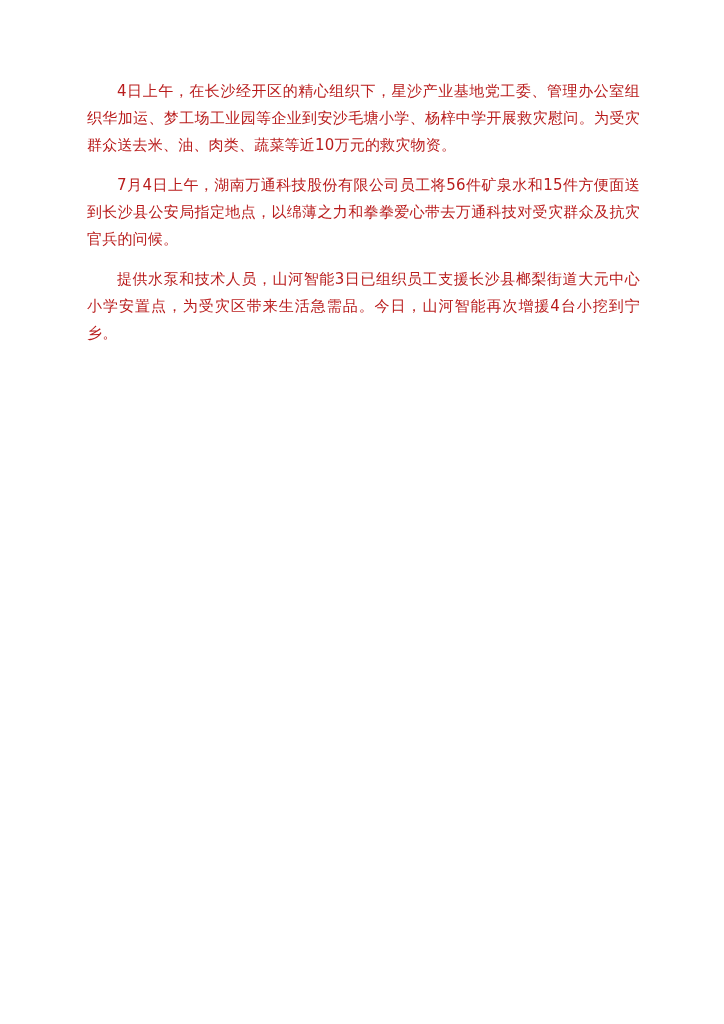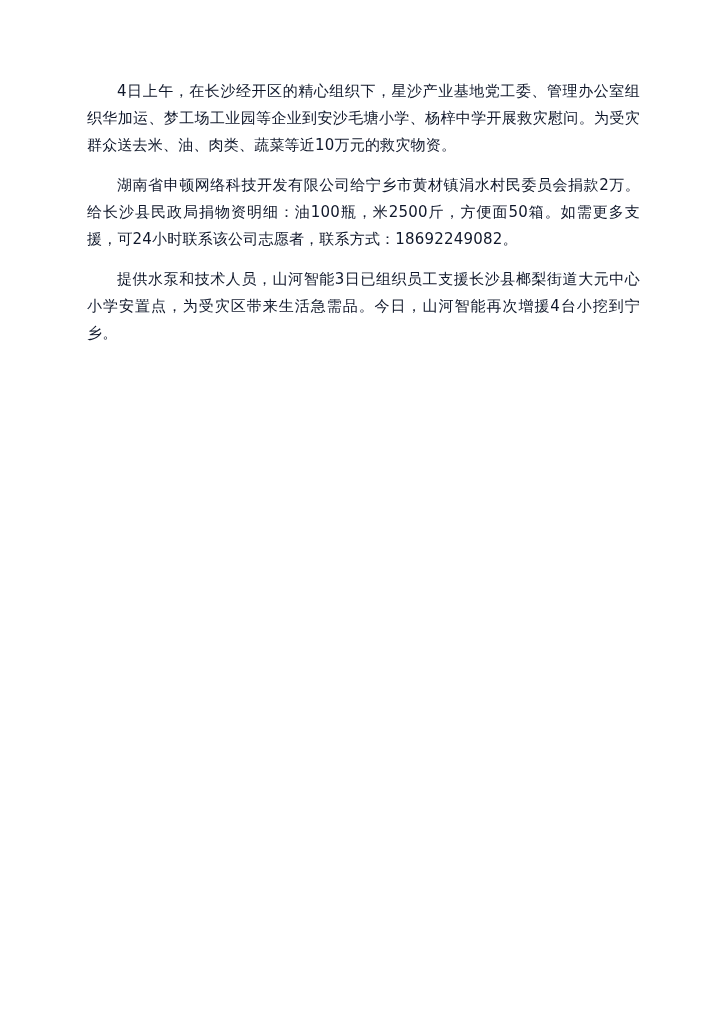--- a/index.html
+++ b/index.html
@@ -16,29 +16,29 @@
     font-family: "DejaVu Sans", "Liberation Sans", sans-serif;
   }
   .content {
     box-sizing: border-box;
     padding: 78px 84px 0 87px;
   }
   .para {
     margin: 0 0 13px 0;
     font-size: 15px;
     line-height: 27px;
-    color: #0f172a;
+    color: #b91c1c;
     text-align: justify;
     text-indent: 2em;
     letter-spacing: 0.2px;
     word-break: break-all;
   }
 </style>
 </head>
 <body>
 
 <div class="page">
   <div class="content">
     <p class="para">4日上午，在长沙经开区的精心组织下，星沙产业基地党工委、管理办公室组织华加运、梦工场工业园等企业到安沙毛塘小学、杨梓中学开展救灾慰问。为受灾群众送去米、油、肉类、蔬菜等近10万元的救灾物资。</p>
-    <p class="para">湖南省申顿网络科技开发有限公司给宁乡市黄材镇涓水村民委员会捐款2万。给长沙县民政局捐物资明细：油100瓶，米2500斤，方便面50箱。如需更多支援，可24小时联系该公司志愿者，联系方式：18692249082。</p>
+    <p class="para">7月4日上午，湖南万通科技股份有限公司员工将56件矿泉水和15件方便面送到长沙县公安局指定地点，以绵薄之力和拳拳爱心带去万通科技对受灾群众及抗灾官兵的问候。</p>
     <p class="para">提供水泵和技术人员，山河智能3日已组织员工支援长沙县榔梨街道大元中心小学安置点，为受灾区带来生活急需品。今日，山河智能再次增援4台小挖到宁乡。</p>
   </div>
 </div>
 
 </body></html>

